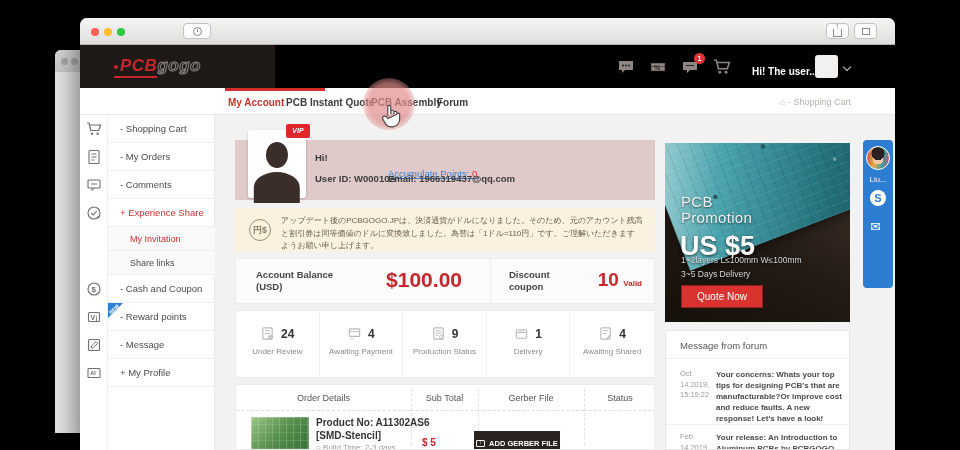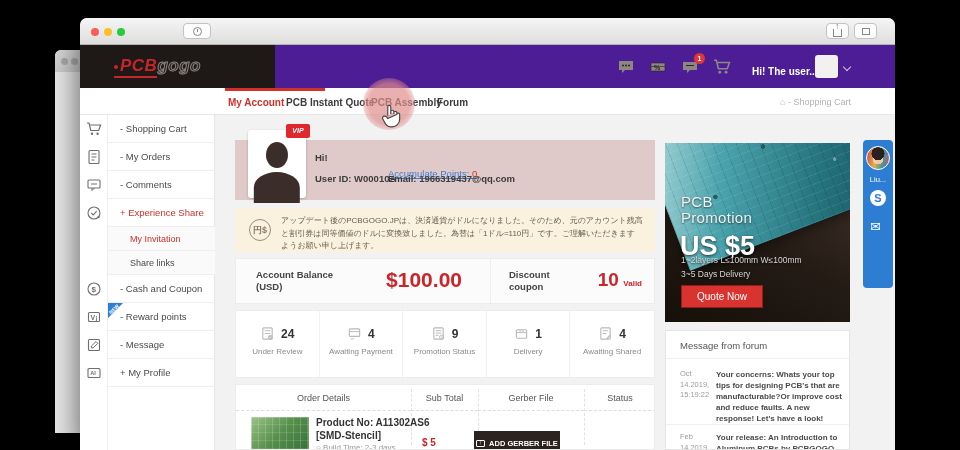--- a/index.html
+++ b/index.html
@@ -26,21 +26,21 @@
   .shareglyph { position:relative; width:9px; height:8px; border:1px solid #8a8888; border-top:none; margin-top:3px; }
   .shareglyph::after { content:"↑"; position:absolute; left:1px; top:-8px; font-size:9px; color:#8a8888; }
   .tabsglyph { position:relative; width:8px; height:7px; border:1px solid #8a8888; background:#fcfcfc; }
   .tabsglyph::before { content:""; position:absolute; left:2px; top:-3px; width:8px; height:7px; border:1px solid #8a8888; z-index:-1; }
   .searchwrap { position:absolute; left:285px; top:4px; width:230px; height:18px; }
   .searchwrap input { width:100%; height:100%; border:1px solid #c7c5c5; border-radius:4px; background:#fdfdfd; text-align:center; font-size:9px; color:#555; font-family:inherit; }
   .searchwrap input::placeholder { color:#b2aeae; }
   .mag { position:absolute; left:58px; top:4px; }
 
   
-  .hdr { position:absolute; left:0; top:27px; width:815px; height:43px; background:#4c1d95; }
+  .hdr { position:absolute; left:0; top:27px; width:815px; height:43px; background:#000000; }
   .logopanel { position:absolute; left:0; top:0; width:195px; height:43px; background:#1e1916; }
   .logo { position:absolute; left:34px; top:11px; font-size:17px; font-style:italic; font-weight:bold; letter-spacing:.5px; }
   .logo .p1 { color:#c4262c; border-bottom:2px solid #c4262c; padding-bottom:1px; }
   .logo .p1::before { content:""; display:inline-block; width:4px; height:4px; background:#c4262c; border-radius:50%; margin-right:2px; vertical-align:2px; }
   .logo .p2 { color:#2b2421; -webkit-text-stroke:1px #8a8480; text-stroke:1px #8a8480; }
   .hico { position:absolute; top:13px; width:18px; height:18px; color:#8d8683; }
   .badge { position:absolute; top:-5px; right:-6px; min-width:11px; height:11px; background:#e03636; border-radius:6px; color:#fff; font-size:7px; line-height:11px; text-align:center; font-weight:bold; padding:0 2px; }
   .greet { position:absolute; left:672px; top:21px; color:#fff; font-size:10px; font-weight:bold; }
   .hava { position:absolute; left:735px; top:10px; width:23px; height:23px; background:#f3f1ef; border-radius:3px; overflow:hidden; }
   .person { position:relative; width:100%; height:100%; }
@@ -308,21 +308,21 @@
       <div class="stcell">
         <div class="sttop">
             <svg width="15" height="15" viewBox="0 0 16 16">
               <rect x="3" y="2" width="10" height="12" rx="1" fill="none" stroke="#b9b9b9" stroke-width="1.2"></rect>
               <path d="M5 5h6M5 7.5h6M5 10h3" stroke="#b9b9b9"></path>
               <circle cx="11.3" cy="11.8" r="2.2" fill="none" stroke="#b9b9b9"></circle>
               <circle cx="11.3" cy="11.8" r=".7" fill="#b9b9b9"></circle>
             </svg>
             <span class="stnum">9</span>
           </div>
-        <div class="stlbl">Promotion Status</div>
+        <div class="stlbl">Production Status</div>
       </div>
       <div class="stcell">
         <div class="sttop">
             <svg width="15" height="15" viewBox="0 0 16 16">
               <rect x="2.5" y="4" width="11" height="9" rx="1" fill="none" stroke="#b9b9b9" stroke-width="1.2"></rect>
               <path d="M2.5 7h11M6.5 4v3M9.5 4v3" stroke="#b9b9b9"></path>
             </svg>
             <span class="stnum">1</span>
           </div>
         <div class="stlbl">Delivery</div>

